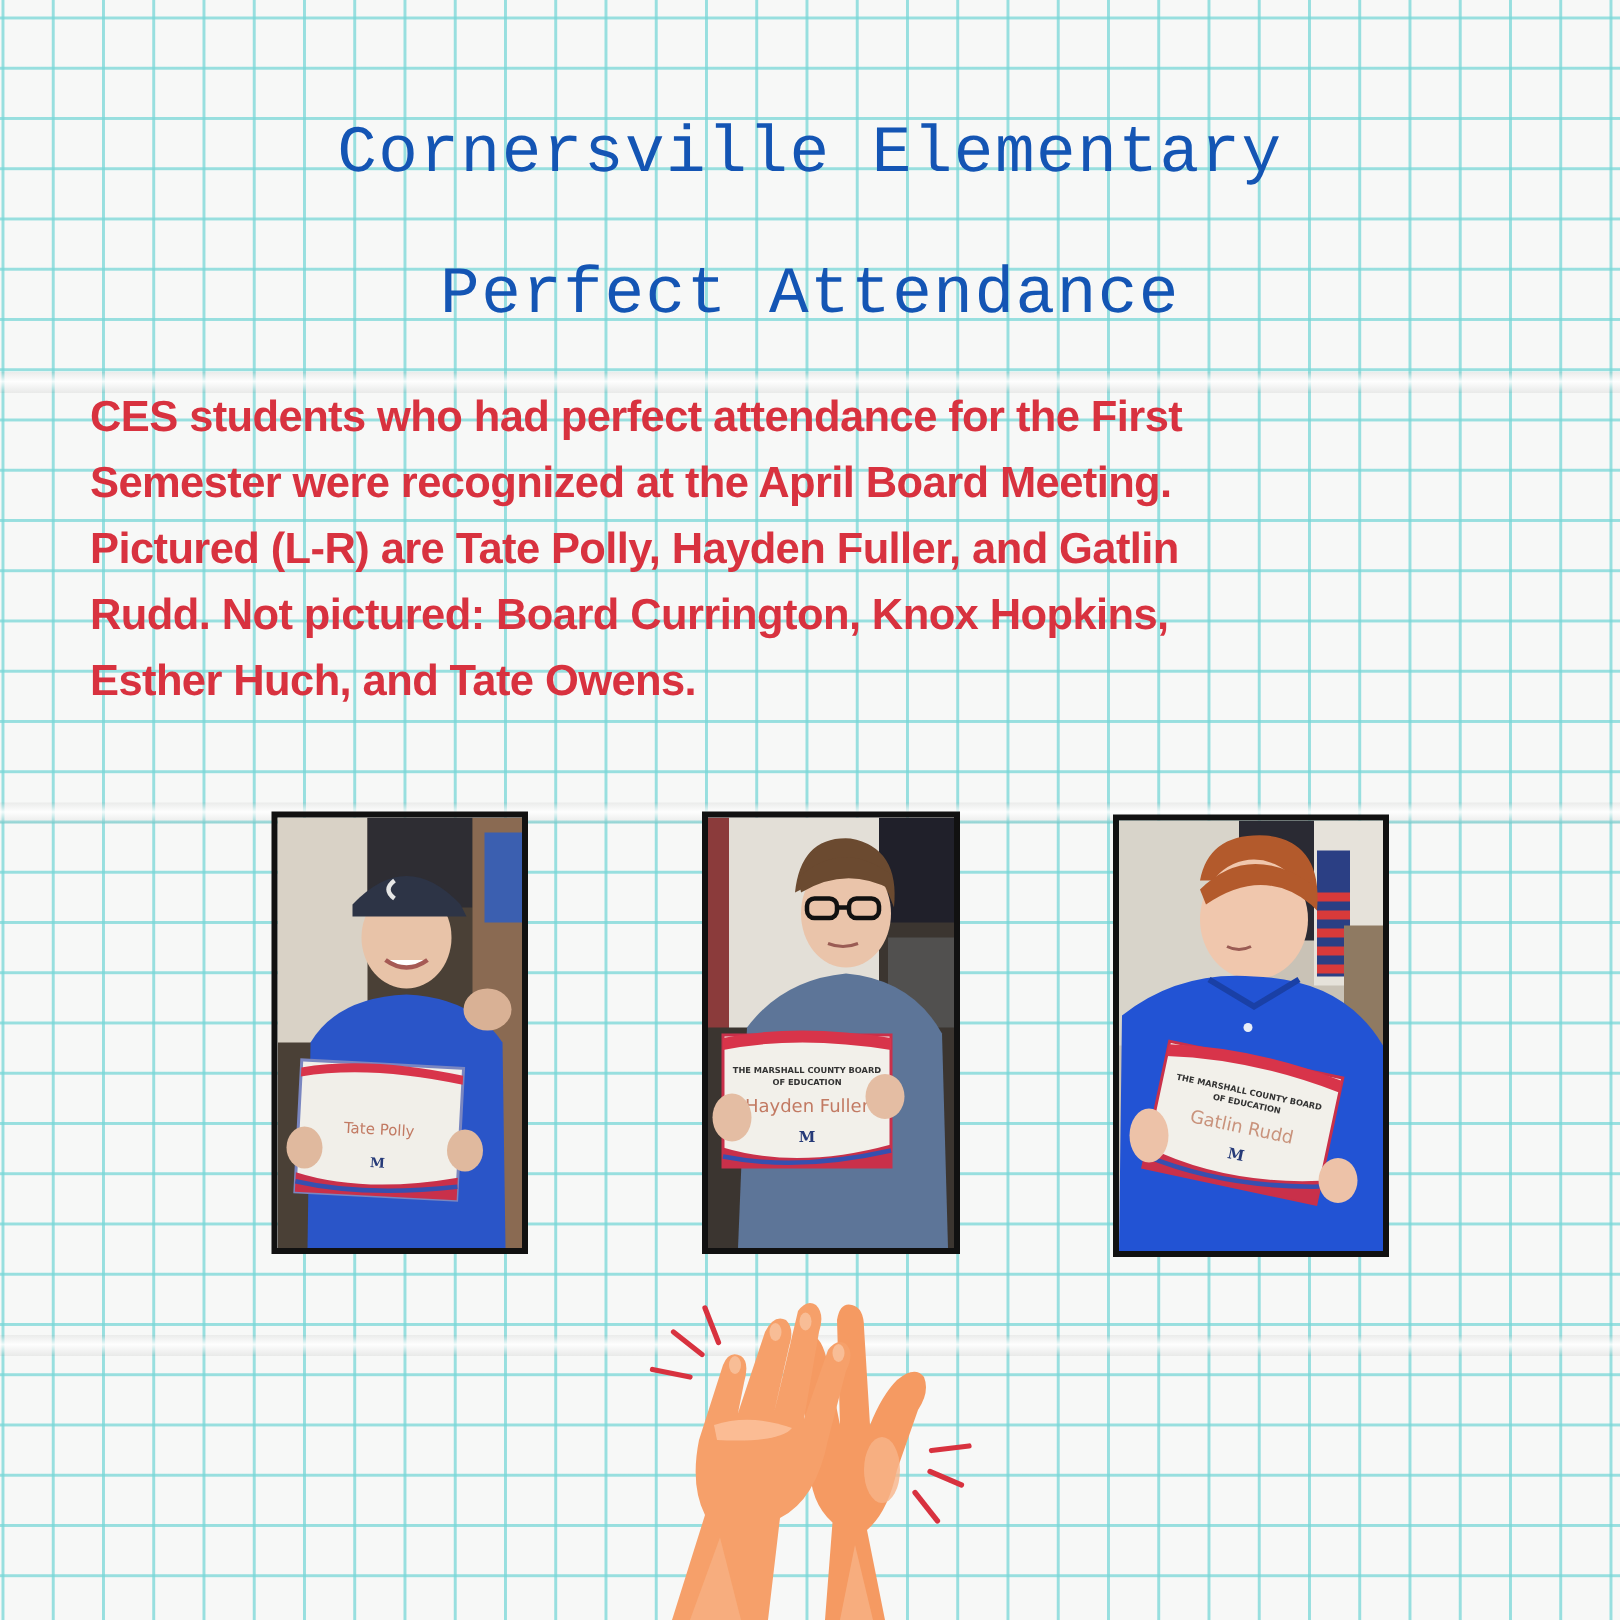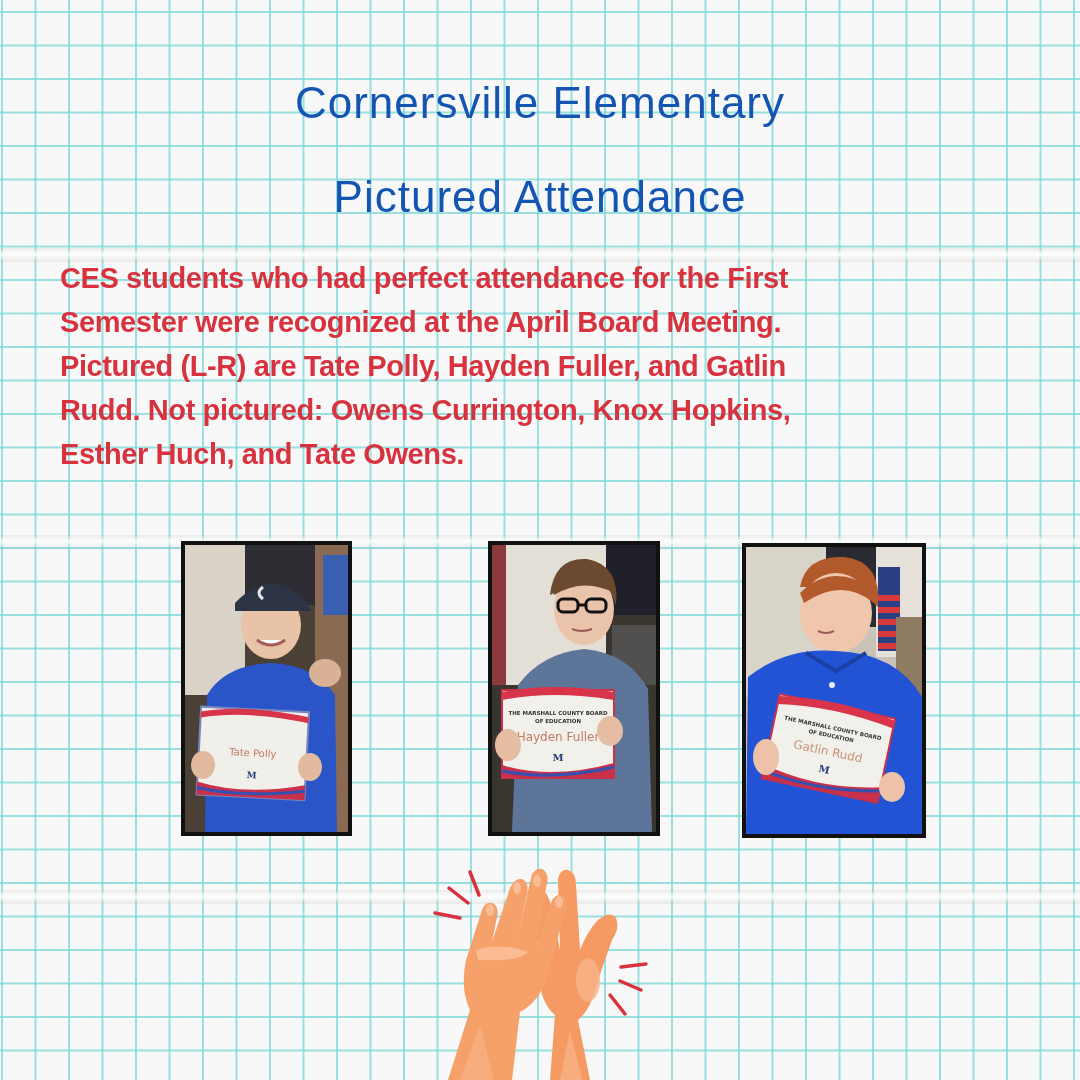--- a/index.html
+++ b/index.html
@@ -11,21 +11,21 @@
       linear-gradient(to bottom, rgba(120,215,215,0.75) 2px, transparent 2px);
     background-size:33.5px 33.5px;
     background-position:1px 11px;
     font-family:"Liberation Sans", sans-serif;
   }
   .fold { position:absolute; left:0; width:1080px; height:14px;
     background:linear-gradient(to bottom, rgba(0,0,0,0.05), rgba(255,255,255,0.85) 45%, rgba(0,0,0,0.06));
     pointer-events:none; }
   .title {
     position:absolute; left:0; width:1080px; text-align:center;
-    color:#1455b4; font-family:Liberation Sans, sans-serif; font-weight:normal;
+    color:#1455b4; font-family:Liberation Mono, monospace; font-weight:normal;
     font-size:44px; letter-spacing:1px;
   }
   .body-text {
     position:absolute; left:60px; width:980px; top:256px; text-align:left;
     color:#d8323f; font-family:"Liberation Sans", sans-serif; font-weight:bold;
     font-size:29px; line-height:44px; letter-spacing:-0.4px;
   }
   .body-line { display:block; white-space:nowrap; }
   .photo {
     position:absolute; border:4px solid #111; box-sizing:border-box; overflow:hidden;
@@ -34,27 +34,27 @@
   .hands { position:absolute; left:420px; top:850px; width:250px; height:230px; }
 </style>
 </head>
 <body>
 
 <div class="fold" style="top:248px;"></div>
 <div class="fold" style="top:535px;"></div>
 <div class="fold" style="top:890px;"></div>
 
 <div class="title" style="top:78px;">Cornersville Elementary</div>
-<div class="title" style="top:172px;">Pictured Attendance</div>
+<div class="title" style="top:172px;">Perfect Attendance</div>
 
 <div class="body-text">
   <span class="body-line">CES students who had perfect attendance for the First</span>
   <span class="body-line">Semester were recognized at the April Board Meeting.</span>
   <span class="body-line">Pictured (L-R) are Tate Polly, Hayden Fuller, and Gatlin</span>
-  <span class="body-line">Rudd.  Not pictured: Owens Currington, Knox Hopkins,</span>
+  <span class="body-line">Rudd.  Not pictured: Board Currington, Knox Hopkins,</span>
   <span class="body-line">Esther Huch, and Tate Owens.</span>
 </div>
 
 <div class="photo" style="left:181px; top:541px; width:171px; height:295px;">
   <svg viewBox="0 0 163 287" preserveAspectRatio="none">
     <rect width="163" height="287" fill="#4a4036"></rect>
     <rect x="0" y="0" width="60" height="150" fill="#d9d2c6"></rect>
     <rect x="60" y="0" width="70" height="60" fill="#2e2d33"></rect>
     <rect x="130" y="0" width="33" height="287" fill="#8a6a52"></rect>
     <rect x="138" y="10" width="25" height="60" fill="#3b5fb0"></rect>
@@ -70,21 +70,21 @@
       <path d="M14 240 Q60 252 122 238 L122 253 L14 253 Z" fill="#c9304a"></path>
       <path d="M14 246 Q60 254 122 244" stroke="#3650b0" stroke-width="3" fill="none"></path>
       <text x="68" y="212" font-size="10" fill="#c27a63" text-anchor="middle" font-family="DejaVu Sans, sans-serif">Tate Polly</text>
       <text x="68" y="234" font-size="9" fill="#263a78" text-anchor="middle" font-weight="bold" font-family="DejaVu Serif, serif">M</text>
     </g>
     <ellipse cx="18" cy="220" rx="12" ry="14" fill="#e0b99e"></ellipse>
     <ellipse cx="125" cy="222" rx="12" ry="14" fill="#e0b99e"></ellipse>
   </svg>
 </div>
 
-<div class="photo" style="left:468px; top:541px; width:172px; height:295px;margin-left:20px;">
+<div class="photo" style="left:468px; top:541px; width:172px; height:295px;">
   <svg viewBox="0 0 164 287" preserveAspectRatio="none">
     <rect width="164" height="287" fill="#3b3530"></rect>
     <rect x="0" y="0" width="14" height="140" fill="#8b3b3b"></rect>
     <rect x="14" y="0" width="100" height="140" fill="#e3dfd7"></rect>
     <rect x="114" y="0" width="50" height="70" fill="#20202a"></rect>
     <rect x="120" y="80" width="44" height="60" fill="#51504f"></rect>
     <path d="M58 50 Q62 12 95 14 Q128 20 124 60 L120 50 Q100 36 70 44 Z" fill="#6b4a30"></path>
     <ellipse cx="92" cy="64" rx="30" ry="36" fill="#eac4aa"></ellipse>
     <path d="M60 40 Q90 14 122 38 L122 48 Q92 32 62 50 Z" fill="#6b4a30"></path>
     <rect x="66" y="54" width="20" height="13" rx="5" fill="none" stroke="#111" stroke-width="3"></rect>

